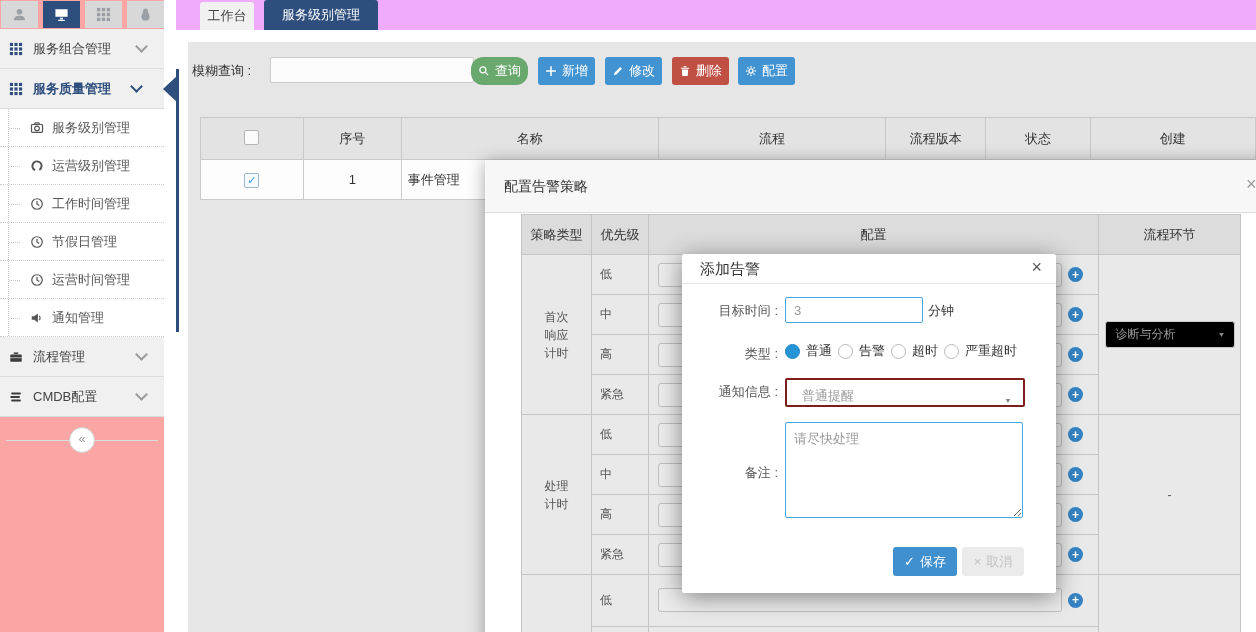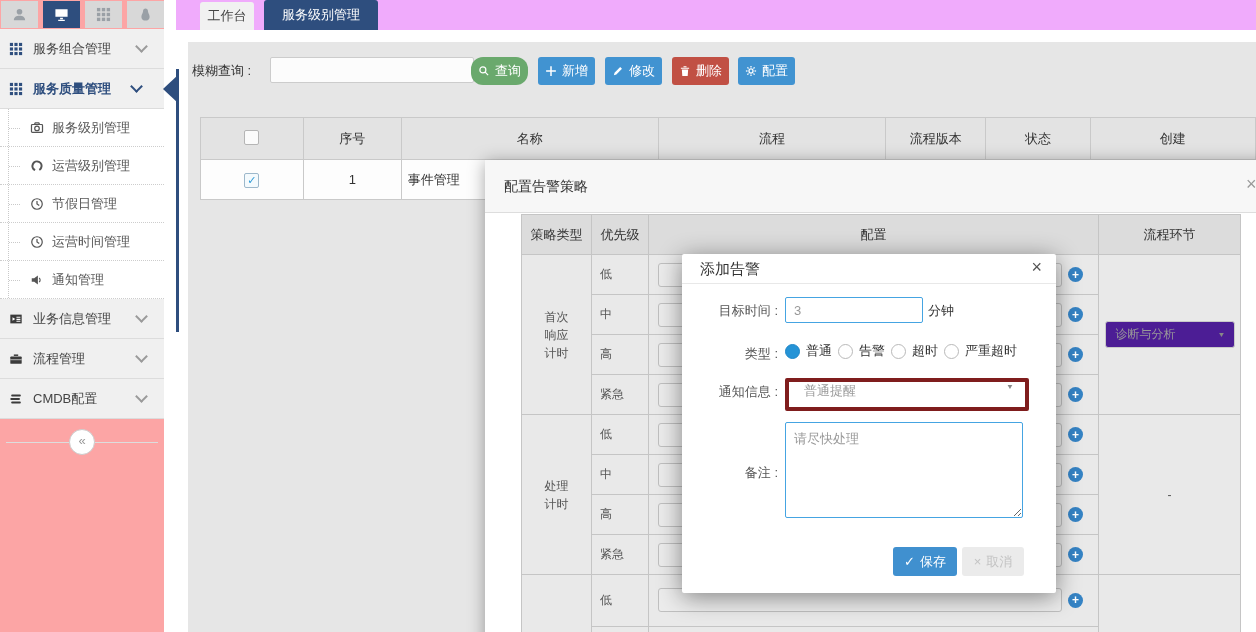--- a/index.html
+++ b/index.html
@@ -59,37 +59,37 @@
   .cm-table td{background:#e9e9e9;border:1px solid #c5c5c5;height:37px;overflow:hidden}
   .cm-table td.prio{padding-left:8px}
   .cm-table td.grp{text-align:center;line-height:1.5;padding:0 21px}
   .cm-table td.grp.cut,.cm-table td.stage.cut{vertical-align:top}
   .cm-table td.grp.cut{padding-top:62px}
   .cm-table td.stage.cut{padding-top:64px}
   .cfg-wrap{display:flex;align-items:center}
   .cfg-input{margin-left:8px;width:402px;height:22px;background:#ececec;border:1px solid #bfbfbf;border-radius:3px}
   .plus-btn{margin-left:6px;width:15px;height:15px;border-radius:50%;background:#3583c4;color:#fff;font-size:12px;font-weight:bold;line-height:14px;text-align:center;border:none;padding:0;cursor:pointer}
   .cm-table td.stage{text-align:center}
-  .stage-sel{display:inline-flex;align-items:center;width:118px;height:25px;background:#4c1d95;border:1px solid #c9c9c9;border-radius:3px;font-size:12px;color:#999;position:relative;padding-left:10px;cursor:pointer}
+  .stage-sel{display:inline-flex;align-items:center;width:118px;height:25px;background:#000000;border:1px solid #c9c9c9;border-radius:3px;font-size:12px;color:#999;position:relative;padding-left:10px;cursor:pointer}
   .caret{font-size:8px;color:#888;transform:scaleY(.85)}
   .stage-sel .caret{position:absolute;right:8px}
   
   .add-modal{position:absolute;left:506px;top:254px;width:374px;height:339px;background:#fff;border-radius:2px;box-shadow:0 4px 24px rgba(0,0,0,.45);z-index:20}
   .am-header{height:29px;border-bottom:1px solid #e8e8e8;position:relative}
   .am-title{position:absolute;left:18px;top:6px;font-size:15px;color:#333}
   .am-close{position:absolute;right:14px;top:4px;font-size:18px;color:#555;cursor:pointer;line-height:1}
   .am-label{position:absolute;width:96px;text-align:right;font-size:13px;color:#555}
   .am-input{position:absolute;left:103px;top:43px;width:120px;height:24px;border:1px solid #45a4e2;border-radius:2px;font-size:13px;color:#999;padding:0 8px;background:#fff;outline:none}
   .am-unit{position:absolute;left:246px;top:48px;font-size:13px;color:#333}
   .radio-row{position:absolute;left:103px;top:88px;display:flex;align-items:center}
   .radio{display:flex;align-items:center;margin-right:6px;cursor:pointer}
   .rdot{width:13px;height:13px;border-radius:50%;border:1px solid #b9b9b9;background:#fff;margin-right:6px}
   .radio.sel .rdot{background:#2593d6;border-color:#1f86c8}
   .radio .lbl{font-size:13px;color:#333}
-  .am-select{position:absolute;left:103px;top:124px;width:221px;height:25px;border:4px solid #7f1d1d;border-radius:2px;background:#fff;font-size:13px;color:#999;display:flex;align-items:flex-start;padding-left:15px;cursor:pointer}
+  .am-select{position:absolute;left:103px;top:124px;width:221px;height:25px;border:2px solid #7f1d1d;border-radius:2px;background:#fff;font-size:13px;color:#999;display:flex;align-items:flex-end;padding-left:15px;cursor:pointer}
   .am-select .caret{position:absolute;right:11px}
   .am-textarea{position:absolute;left:103px;top:168px;width:220px;height:80px;border:1px solid #45a4e2;border-radius:2px;font-size:13px;color:#999;padding:7px 8px;background:#fff;resize:both;font-family:Liberation Serif, serif;outline:none}
   .am-save{position:absolute;left:211px;top:293px;width:64px;height:29px;background:#4090cf;border:none;border-radius:3px;color:#fff;font-size:13px;cursor:pointer;display:flex;align-items:center;justify-content:center;gap:5px}
   .am-cancel{position:absolute;left:280px;top:293px;width:62px;height:29px;background:#ebebeb;border:none;border-radius:3px;color:#c3c3c3;font-size:13px;display:flex;align-items:center;justify-content:center;gap:5px}
 </style>
 </head>
 <body>
 
 <aside class="sidebar">
   <div class="topicons" id="topIcons">
@@ -193,51 +193,52 @@
       </div>
       <div class="menu-item sub">
         <span class="mi-icon">
           <svg viewBox="0 0 16 16">
             <g fill="none" stroke="currentColor" stroke-width="1.4">
               <circle cx="8" cy="8" r="6"></circle>
               <path d="M8 4.5V8l2.6 1.8"></path>
             </g>
           </svg>
         </span>
-        <span class="mi-label">节假日管理</span>
+        <span class="mi-label">工作时间管理</span>
       </div>
       <div class="menu-item sub">
         <span class="mi-icon">
           <svg viewBox="0 0 16 16">
             <g fill="none" stroke="currentColor" stroke-width="1.4">
               <circle cx="8" cy="8" r="6"></circle>
               <path d="M8 4.5V8l2.6 1.8"></path>
             </g>
           </svg>
         </span>
+        <span class="mi-label">节假日管理</span>
+      </div>
+      <div class="menu-item sub">
+        <span class="mi-icon">
+          <svg viewBox="0 0 16 16">
+            <g fill="none" stroke="currentColor" stroke-width="1.4">
+              <circle cx="8" cy="8" r="6"></circle>
+              <path d="M8 4.5V8l2.6 1.8"></path>
+            </g>
+          </svg>
+        </span>
         <span class="mi-label">运营时间管理</span>
       </div>
       <div class="menu-item sub">
         <span class="mi-icon">
           <svg viewBox="0 0 16 16">
             <path fill="currentColor" d="M2 6v4h2.8L9 13.2V2.8L4.8 6z"></path>
             <path d="M10.5 5.5a3.5 3.5 0 010 5" fill="none" stroke="currentColor" stroke-width="1.3"></path>
           </svg>
         </span>
         <span class="mi-label">通知管理</span>
-      </div>
-      <div class="menu-item top">
-        <span class="mi-icon">
-          <svg viewBox="0 0 16 16">
-            <path fill="currentColor" d="M1.5 3h13v10h-13z"></path>
-            <path fill="#fff" d="M4 6l3.2 2L4 10zM8.5 5.5h4.5v1.2H8.5zM8.5 7.8h4.5V9H8.5zM8.5 10h4.5v1.2H8.5z"></path>
-          </svg>
-        </span>
-        <span class="mi-label">业务信息管理</span>
-        <span class="chev"></span>
       </div>
       <div class="menu-item top">
         <span class="mi-icon">
           <svg viewBox="0 0 16 16">
             <path fill="currentColor" d="M5.5 2.8h5v1.7h-5z"></path>
             <rect x="1.5" y="5" width="13" height="8.5" rx="1" fill="currentColor"></rect>
             <rect x="1.5" y="8.2" width="13" height="1.2" fill="#fff" opacity=".6"></rect>
           </svg>
         </span>
         <span class="mi-label">流程管理</span>

